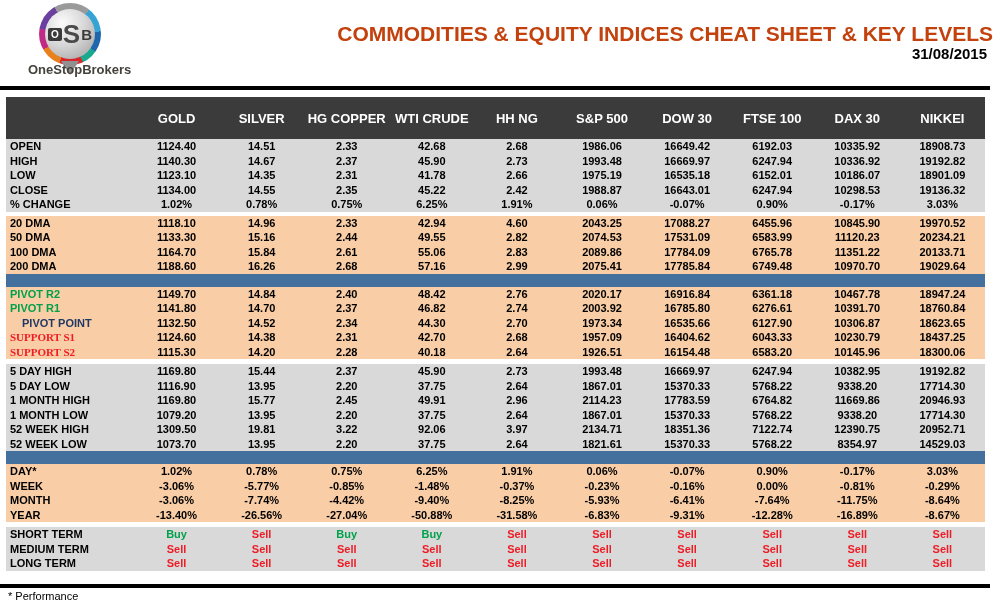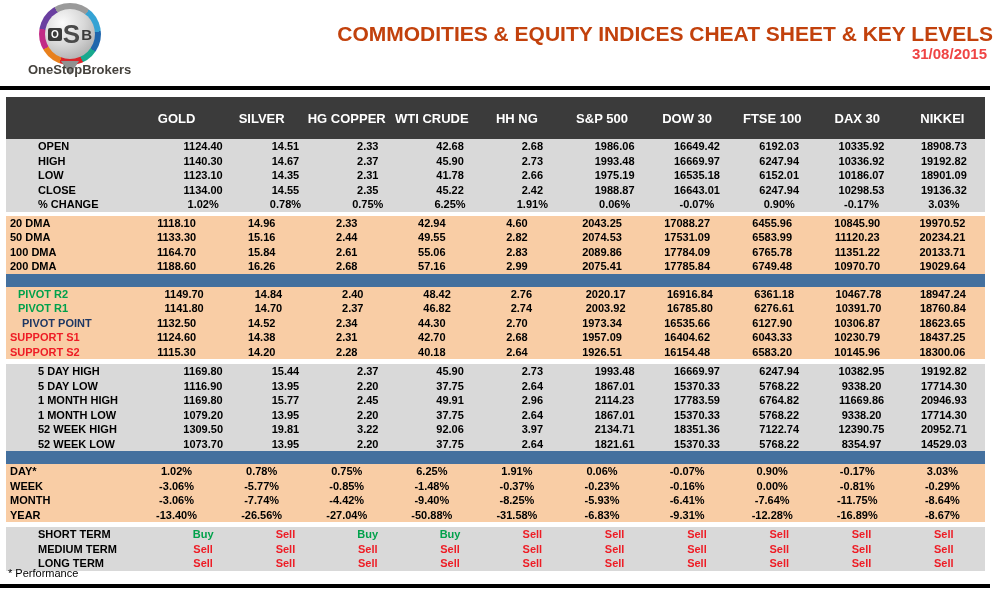--- a/index.html
+++ b/index.html
@@ -40,49 +40,49 @@
   }
   .logo-brand {
     position: absolute; left: 14px; right: 0; bottom: 10px;
     text-align: center; font-weight: bold; font-size: 13px; color: #45423d;
   }
   .title {
     position: absolute; top: 22px; left: 200px; width: 793px;
     text-align: right; font-size: 21px; font-weight: bold; color: #c2410c;
     white-space: nowrap;
   }
-  .date { position: absolute; top: 45px; right: 16px; font-size: 15px; font-weight: bold; color: #ef4444; }
+  .date { position: absolute; top: 45px; right: 16px; font-size: 15px; font-weight: bold; color: #000000; }
   .header-rule { position: absolute; top: 86px; left: 0; width: 990px; height: 4px; background: #000; }
 
   
   .sheet { position: absolute; top: 97px; left: 6px; width: 979px; }
   .col-headers {
     display: flex; align-items: center; height: 42px;
     background: var(--header-bg, #3b3b3b); color: #fff;
   }
   .label-col { width: 128px; flex: none; padding-left: 4px; }
   .col-header { flex: 1; text-align: center; font-weight: bold; font-size: 13px; white-space: nowrap; }
   .block {}
-  .block.gray { background: var(--row-gray, #d9d9d9); padding-left: 28px; }
+  .block.gray { background: var(--row-gray, #d9d9d9); }
   .block.orange { background: var(--row-orange, #f9cda5); }
   .t-row { display: flex; align-items: center; height: 14.5px; }
   .row-label { width: 128px; flex: none; padding-left: 4px; font-size: 11px; font-weight: bold; color: #000; white-space: nowrap; }
   .val { flex: 1; text-align: center; font-size: 11px; font-weight: bold; color: #000; white-space: nowrap; }
   .blue-bar { height: 13px; background: var(--bar-blue, #44709e); }
   .gap4 { height: 4px; background: #fff; }
   .gap5 { height: 5px; background: #fff; }
-  .green { color: var(--green, #00a14b) !important; margin-left: 8px; }
+  .green { color: var(--green, #00a14b) !important; }
   .navy  { color: var(--navy, #1f3864) !important; padding-left: 16px; }
-  .red   { color: var(--red, #ee1c25) !important; }
+  .red   { color: var(--red, #ee1c25) !important; font-family: Liberation Serif, serif; }
   .buy   { color: var(--green, #00a14b) !important; }
   .sell  { color: var(--red, #ee1c25) !important; }
 
   
   .bottom-rule { position: absolute; top: 584px; left: 0; width: 990px; height: 4px; background: #000; }
-  .footer-note { position: absolute; top: 567px; left: 8px; font-size: 11px; color: #000; }
+  .footer-note { position: absolute; top: 590px; left: 8px; font-size: 11px; color: #000; }
 </style>
 </head>
 <body>
 
 <div class="page">
 
   <div class="header">
     <div class="logo">
       <div class="logo-circle">
         <div class="logo-inner">

